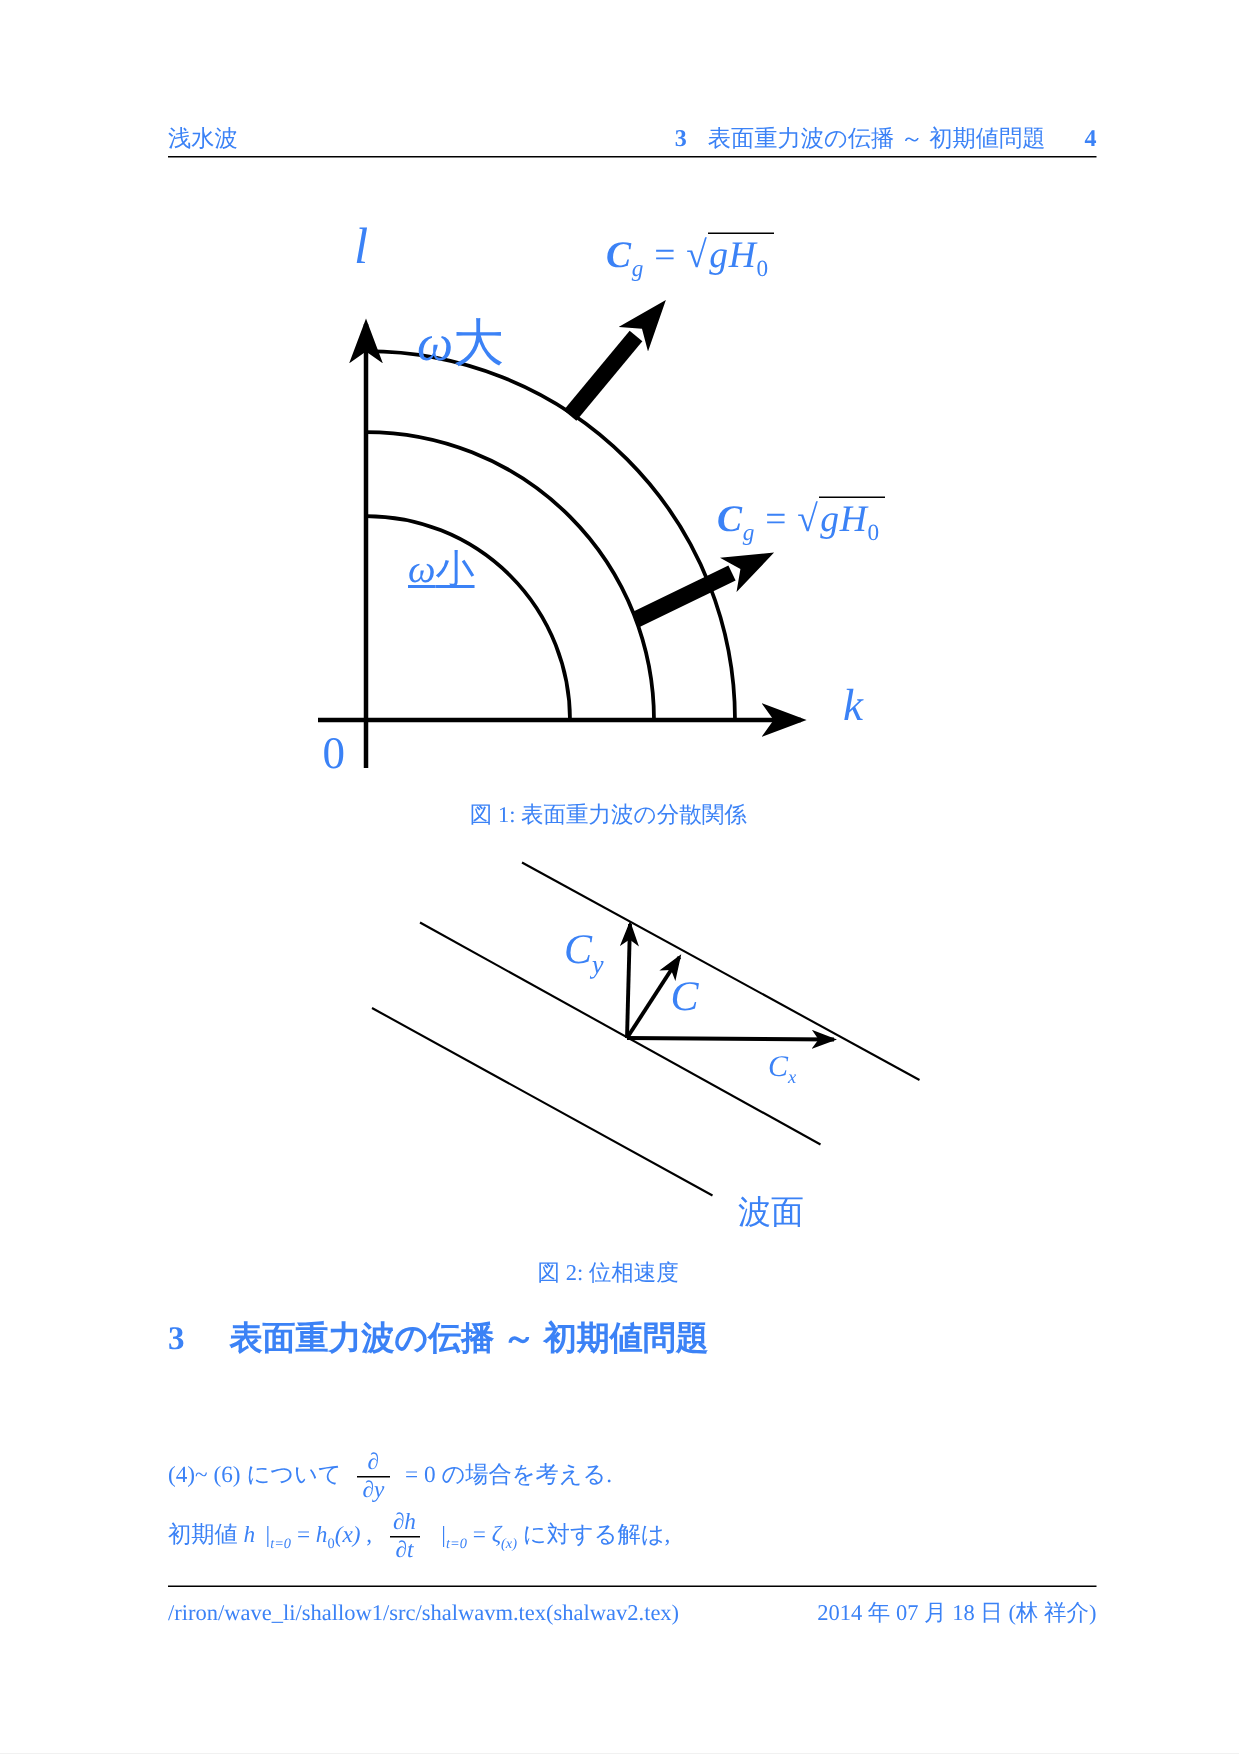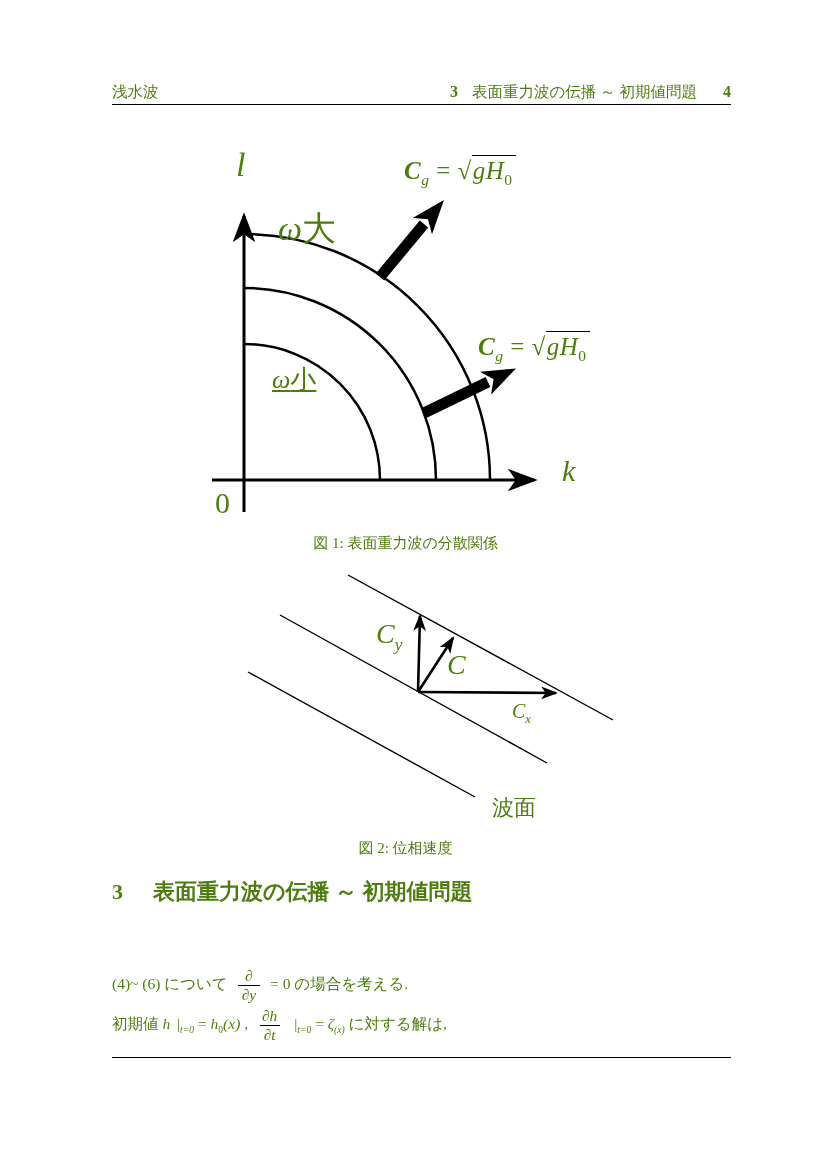--- a/index.html
+++ b/index.html
@@ -1,18 +1,18 @@
 <!DOCTYPE html>
 <html><head>
 <meta charset="utf-8">
 <style>
   html,body{margin:0;padding:0;background:#e8e8e8;}
   .page{
     position:relative;width:826px;height:1169px;margin:0 auto;
-    background:#ffffff;color:#4d7c0f;
+    background:#ffffff;color:#3b82f6;
     font-family:"Liberation Serif","DejaVu Serif",serif;
     overflow:hidden;
   }
   .abs{position:absolute;}
   
   .hdr{left:112px;top:82px;width:619px;display:flex;align-items:baseline;font-size:15.5px;}
   .hdr .spacer{flex:1;}
   .hdr .num{font-weight:bold;font-size:16px;}
   .hdr .sect{margin-left:14px;}
   .hdr .pageno{margin-left:26px;font-weight:bold;font-size:16px;}
@@ -147,14 +147,19 @@
     <span class="frac">
       <span class="fnum">∂h</span>
       <span class="fden">∂t</span>
     </span>
     <span class="bar">|</span><sub class="sb">t=0</sub>
     <span>= </span><span class="mlabel">ζ</span><sub class="sb">(x)</sub>
     <span style="">に対する解は,</span>
   </div>
 
   <div class="abs rule" style="left:112px;top:1057px;width:619px;"></div>
+  <div class="abs ftr">
+    <span>/riron/wave_li/shallow1/src/shalwavm.tex(shalwav2.tex)</span>
+    <span class="spacer"></span>
+    <span>2014 年 07 月 18 日 (林 祥介)</span>
+  </div>
 
 </div>
 
 </body></html>

